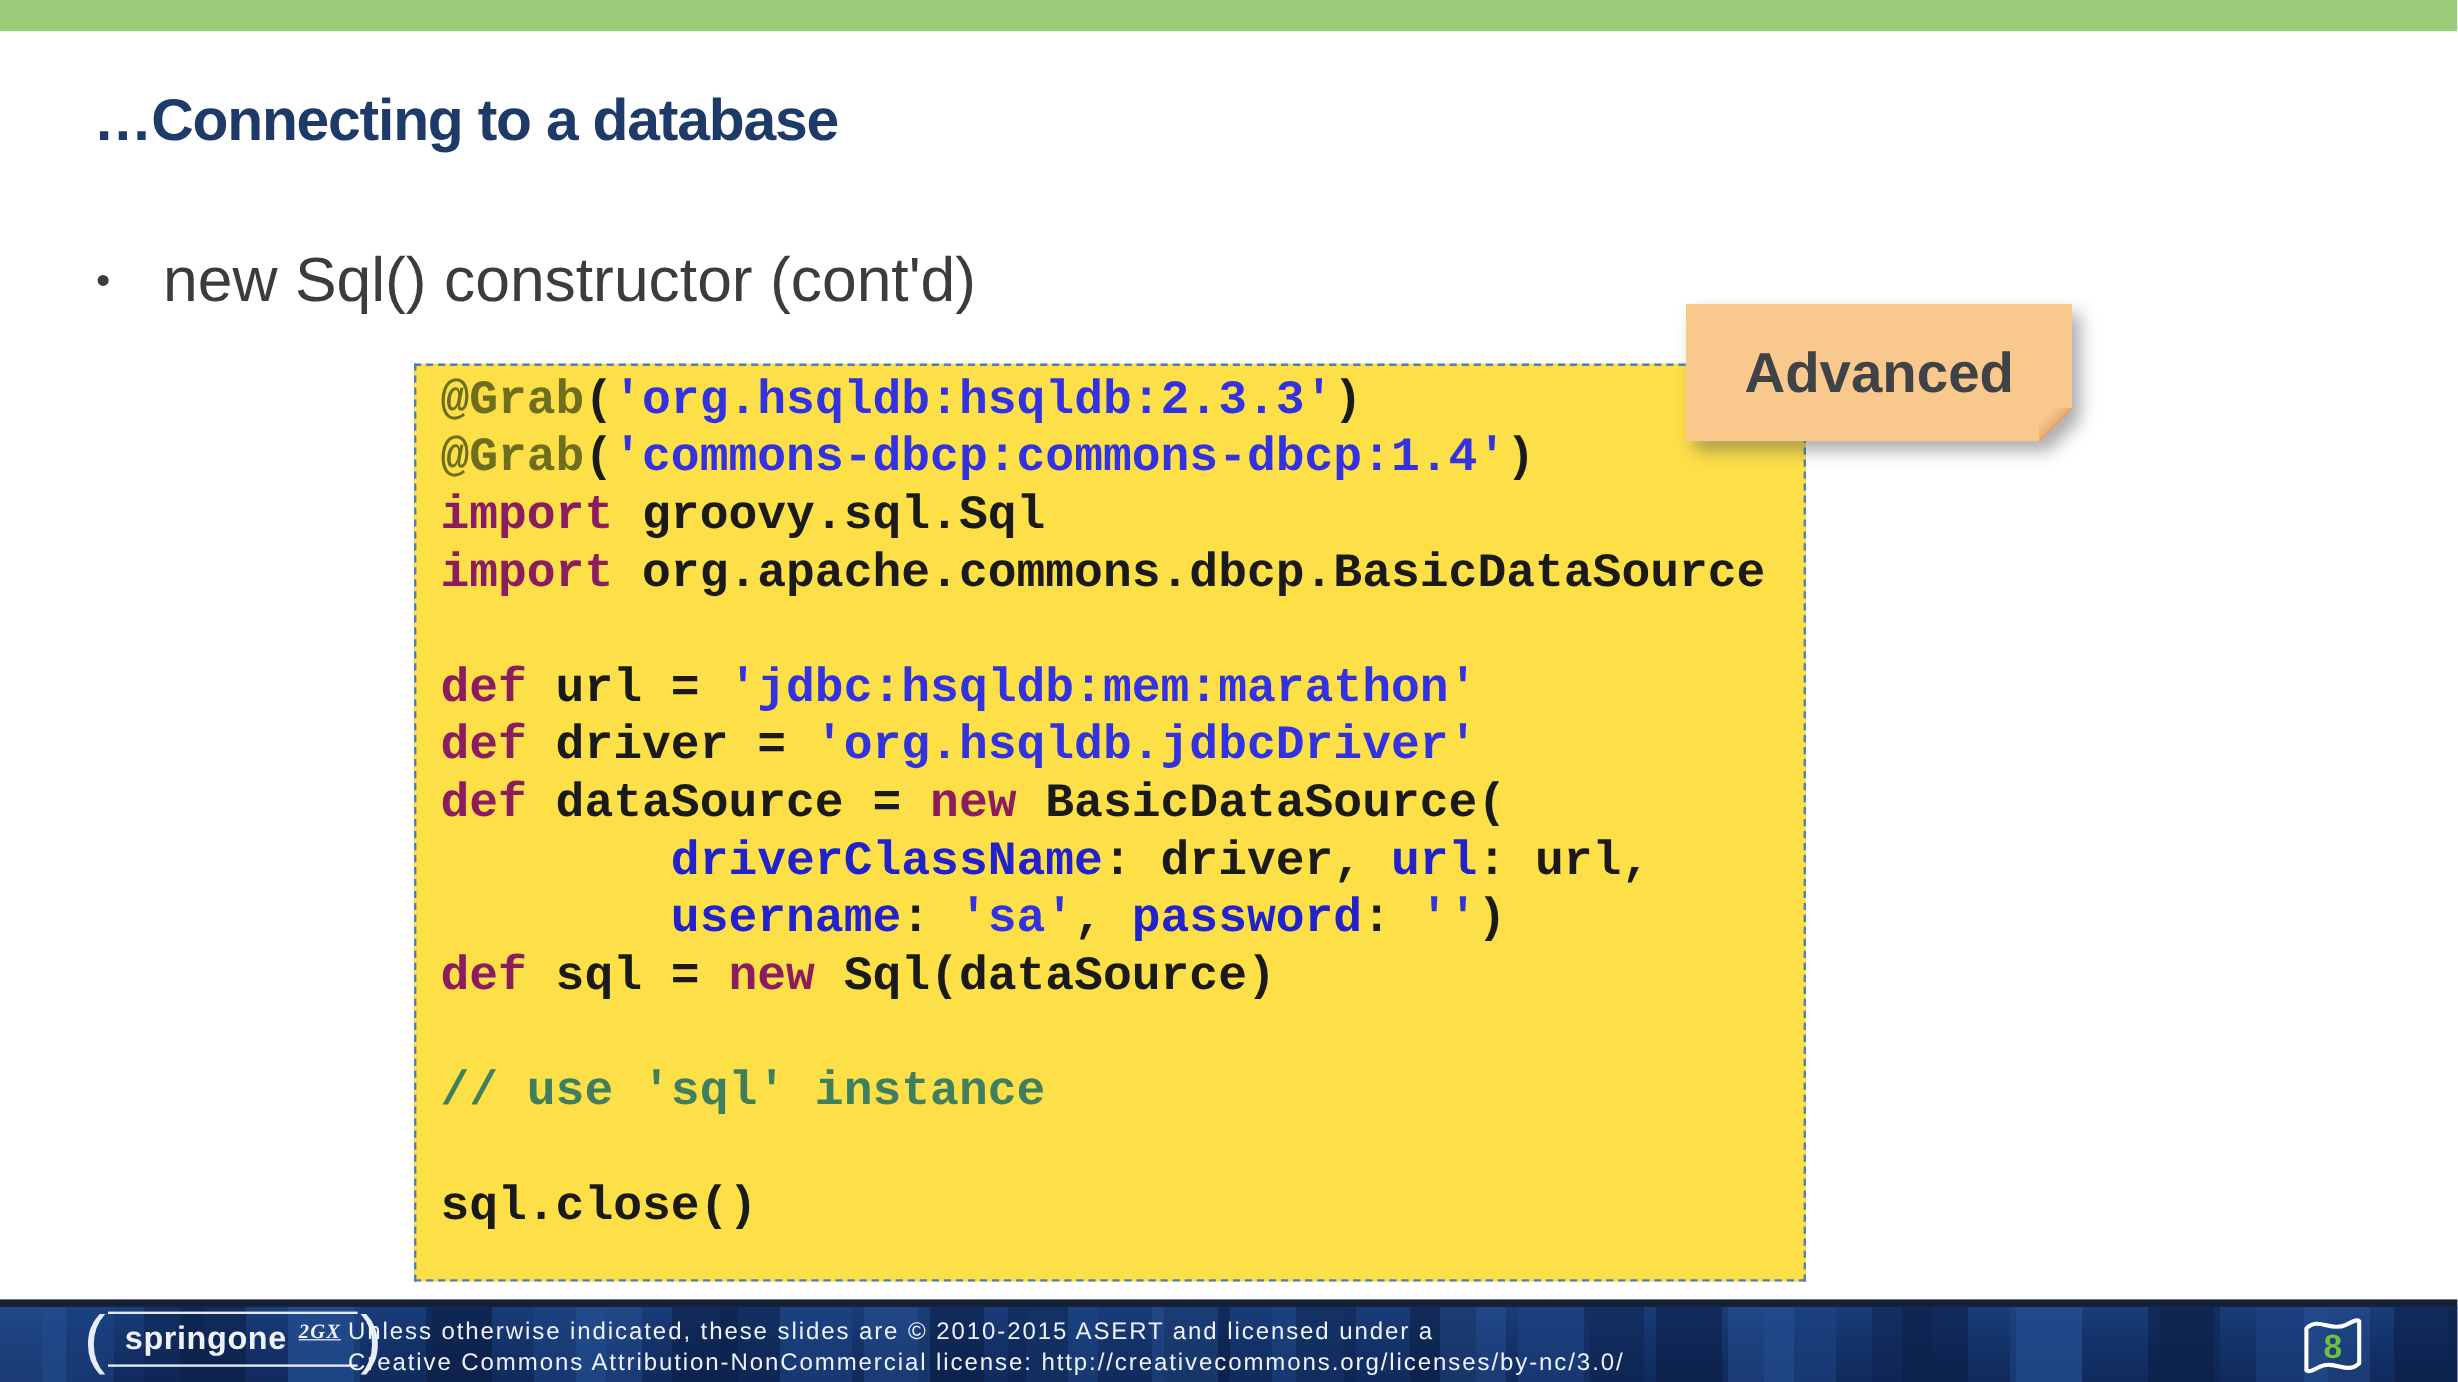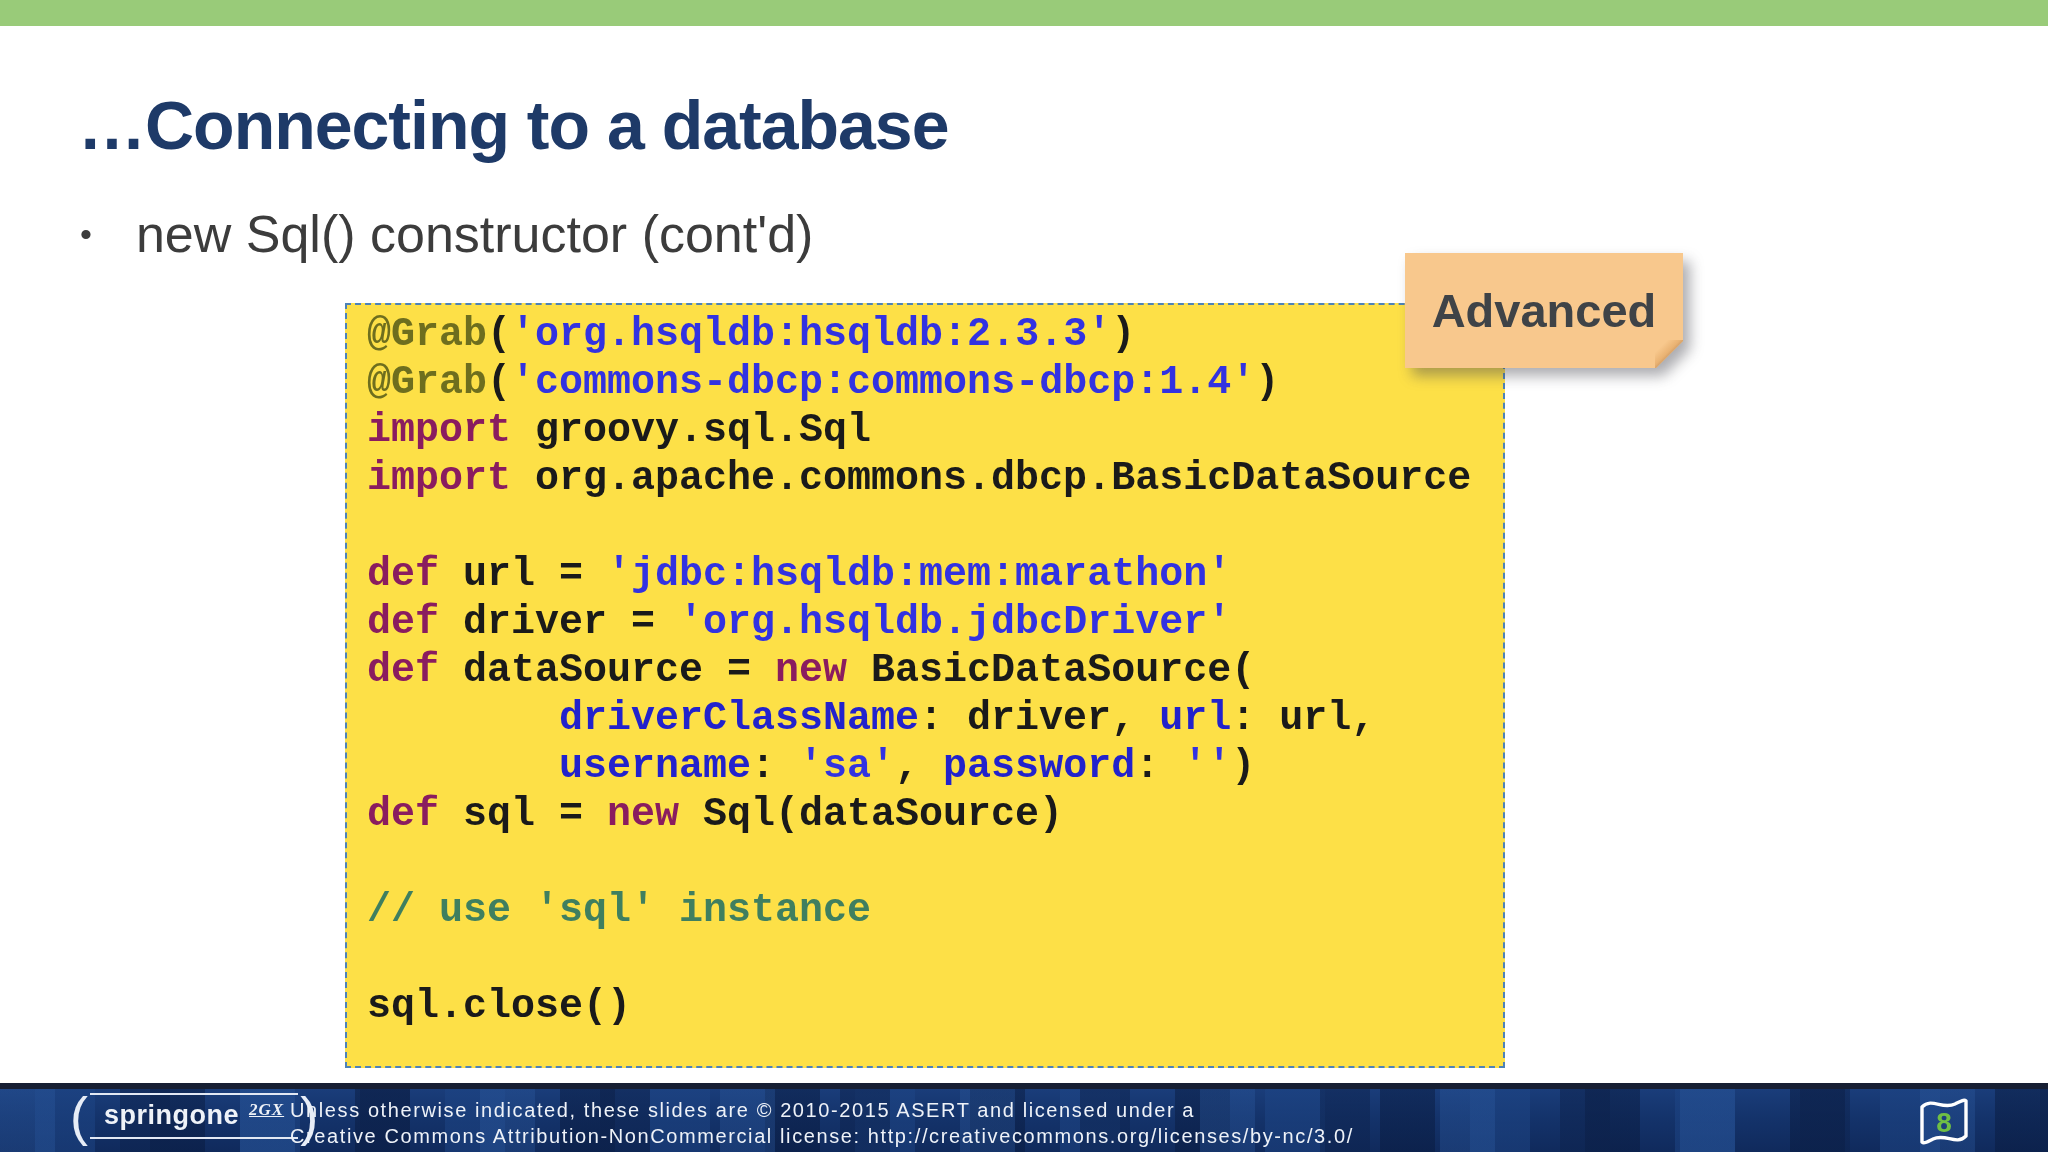--- a/index.html
+++ b/index.html
@@ -3,21 +3,21 @@
 <meta charset="utf-8">
 <style>
   html,body{margin:0;padding:0;background:#fff;}
   #canvas{position:relative;width:2048px;height:1152px;overflow:hidden;background:#fff;
           font-family:"Liberation Sans",sans-serif;}
 
   
   .top-bar{position:absolute;left:0;top:0;width:2048px;height:26px;background:var(--accent_green);}
 
   
-  .title{position:absolute;left:78px;top:40px;font-size:68px;font-weight:bold;
+  .title{position:absolute;left:78px;top:40px;font-size:49px;font-weight:bold;
          color:var(--title_navy);letter-spacing:-1px;white-space:nowrap;}
 
   
   .bullet-row{position:absolute;left:80px;top:208px;display:flex;align-items:flex-start;color:var(--body_text);}
   .bullet-dot{font-size:34px;line-height:52px;margin-right:44px;}
   .bullet-text{font-size:52px;line-height:52px;}
 
   
   .code-block{position:absolute;left:345px;top:303px;width:1160px;height:765px;box-sizing:border-box;
               border:2px dashed var(--dash_border);background:#fde047;
@@ -26,21 +26,21 @@
               font-size:40px;line-height:48px;white-space:pre;}
   .code-line{height:48px;}
   .tok-pl{color:var(--code_plain);}
   .tok-kw{color:var(--code_keyword);}
   .tok-an{color:var(--code_annotation);}
   .tok-st{color:var(--code_string);}
   .tok-ky{color:var(--code_key);}
   .tok-cm{color:var(--code_comment);}
 
   
-  .note-wrap{position:absolute;left:1405px;top:253px;width:278px;height:115px;
+  .note-wrap{position:absolute;left:1405px;top:253px;width:322px;height:115px;
              filter:drop-shadow(7px 8px 7px rgba(70,70,80,0.45));}
   .note{position:relative;width:100%;height:100%;background:var(--note_fill);
         clip-path:polygon(0 0,100% 0,100% calc(100% - 27px),calc(100% - 27px) 100%,0 100%);
         display:flex;align-items:center;justify-content:center;}
   .note-label{font-size:47px;font-weight:bold;color:var(--note_text);letter-spacing:0px;}
   .note-fold{position:absolute;right:0;bottom:0;width:28px;height:28px;
              background:linear-gradient(315deg,#6b5a44 0%,#b9885a 38%,#e9b272 55%,var(--note_fill) 78%);}
 
   
   .footer{position:absolute;left:0;top:1083px;width:2048px;height:69px;

